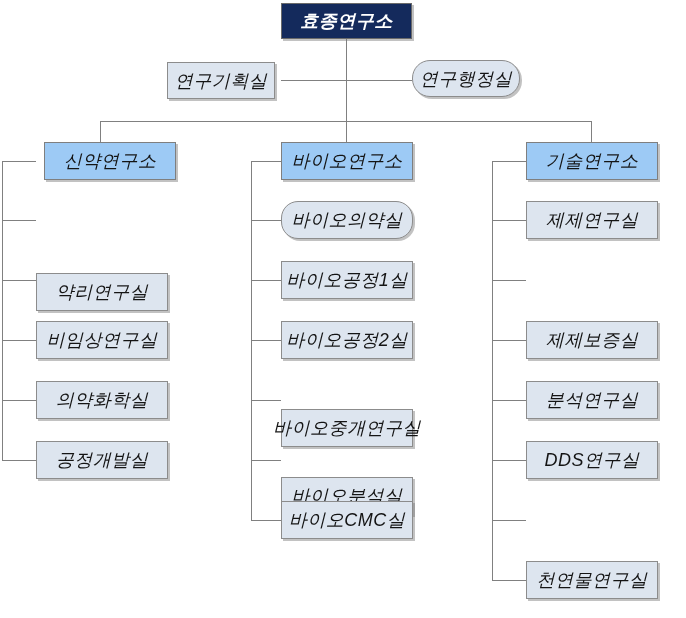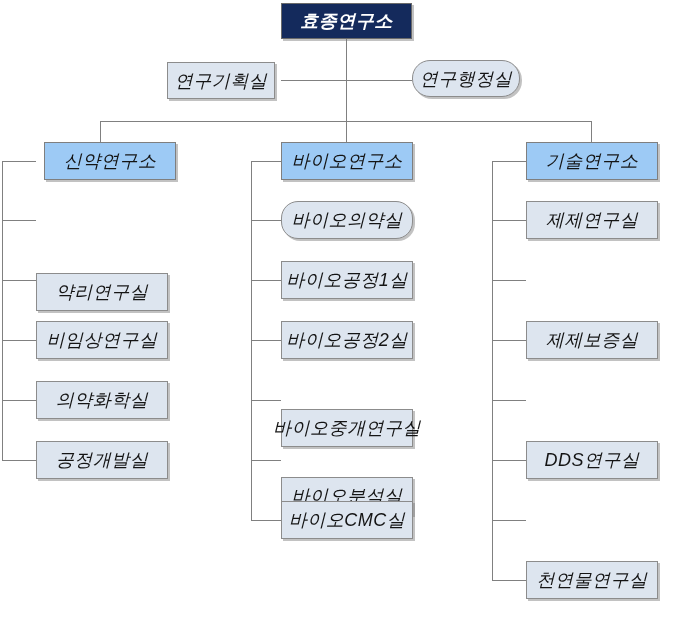--- a/index.html
+++ b/index.html
@@ -109,16 +109,17 @@
 
   <div class="box" style="left:281px; top:201px;border-radius:17px;">바이오의약실</div>
   <div class="box" style="left:281px; top:261px;">바이오공정1실</div>
   <div class="box" style="left:281px; top:321px;">바이오공정2실</div>
   <div class="box" style="left:281px; top:381px;margin-top:28px;">바이오중개연구실</div>
   <div class="box" style="left:281px; top:441px;margin-top:36px;">바이오분석실</div>
   <div class="box" style="left:281px; top:501px;">바이오CMC실</div>
 
   <div class="box" style="left:526px; top:201px;">제제연구실</div>
   <div class="box" style="left:526px; top:321px;">제제보증실</div>
+  <div class="box" style="left:526px; top:381px;">분석연구실</div>
   <div class="box" style="left:526px; top:441px;">DDS연구실</div>
   <div class="box" style="left:526px; top:561px;">천연물연구실</div>
 
 </div>
 
 </body></html>

